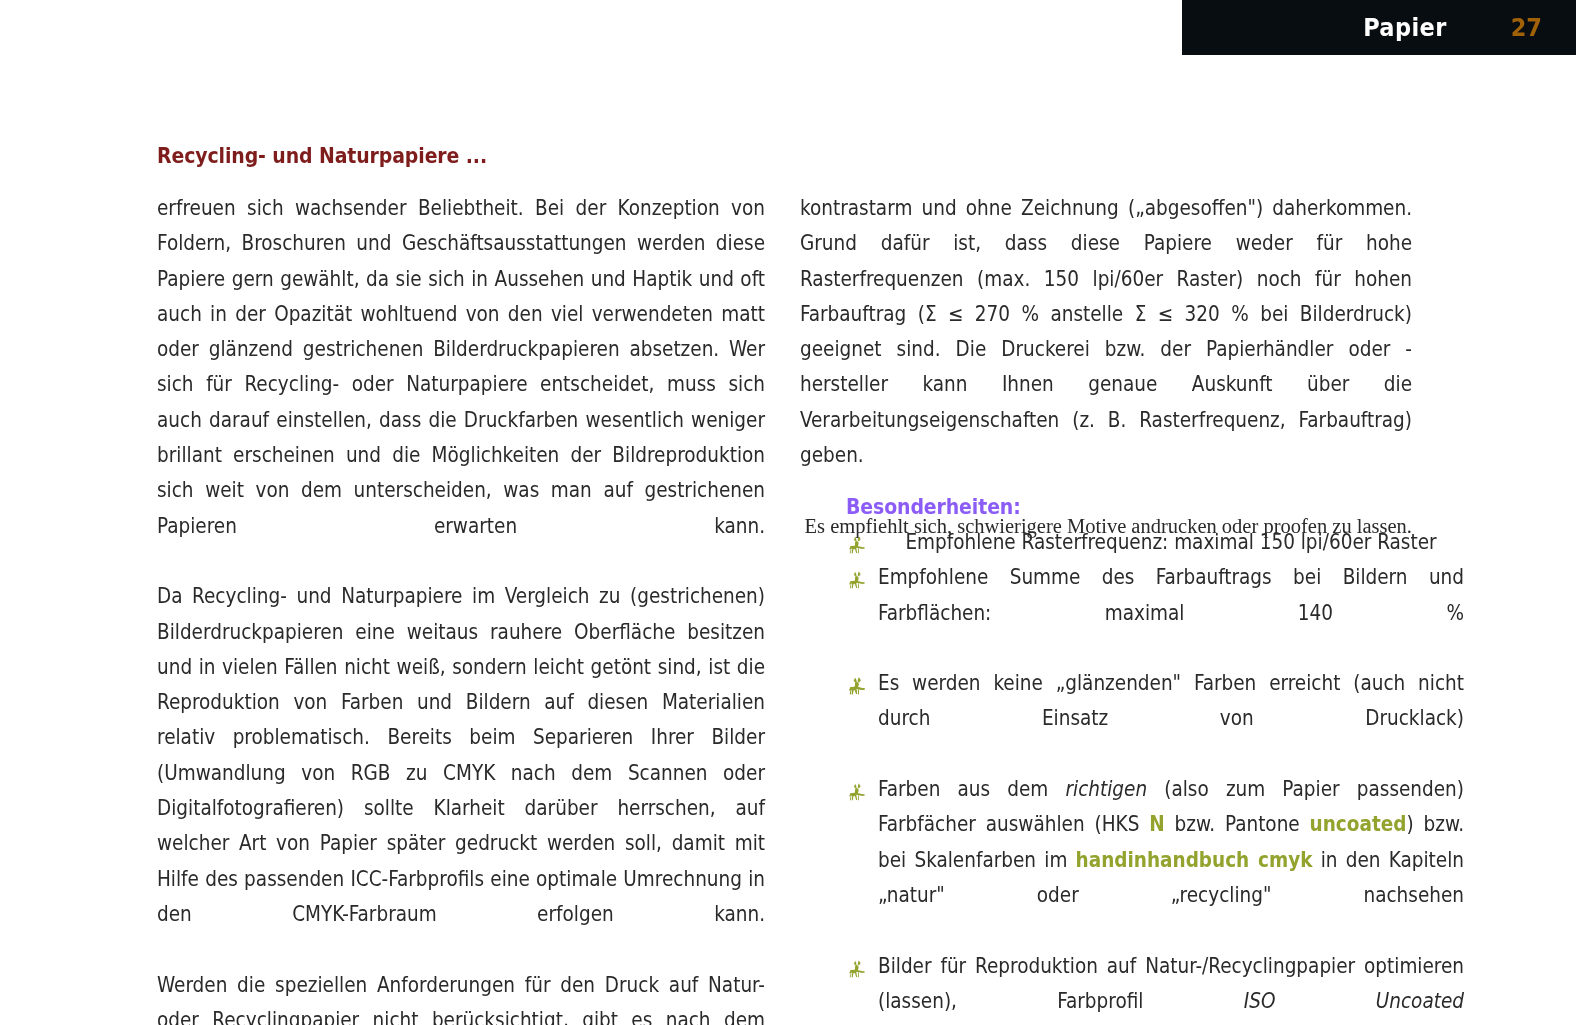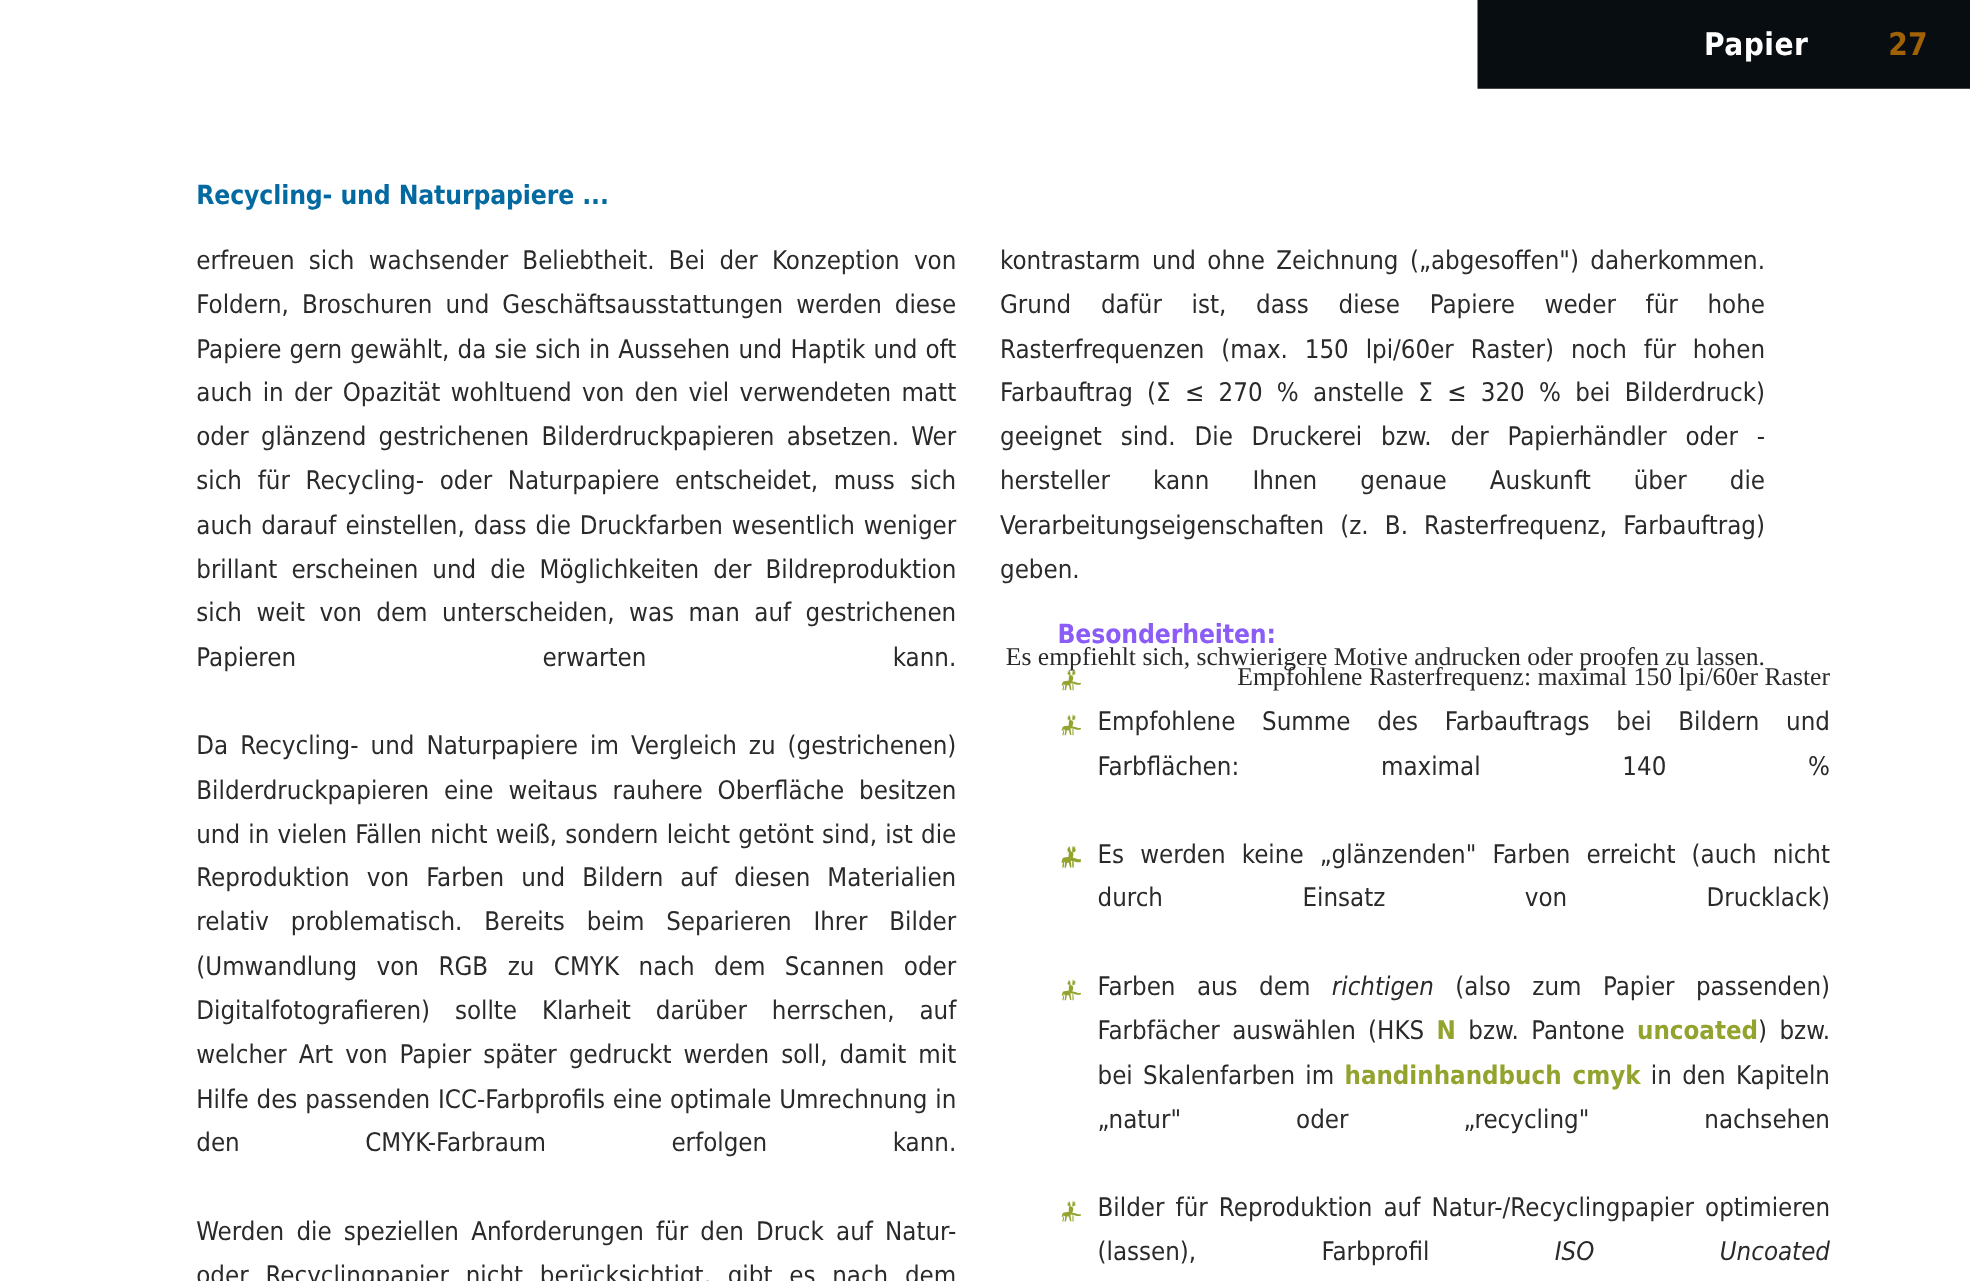--- a/index.html
+++ b/index.html
@@ -16,21 +16,21 @@
     font-family: "Liberation Sans", sans-serif;
     color: #1b1b1b;
   }
 
   
   .running-head {
     position: absolute;
     top: 0;
     left: 1182px;
     right: 0;
-    height: 71px;
+    height: 55px;
     background: #080d11;
     display: flex;
     align-items: center;
     justify-content: flex-end;
   }
   .running-head .rh-title {
     color: #ffffff;
     font-weight: bold;
     font-size: 25px;
     letter-spacing: 0.4px;
@@ -47,21 +47,21 @@
 
   
   .page-title {
     position: absolute;
     left: 157px;
     top: 130px;
     font-size: 21px;
     font-weight: bold;
     letter-spacing: -0.1px;
     font-family: "DejaVu Sans Condensed", "Liberation Sans", sans-serif;
-    color: #0369a1;
+    color: #7f1d1d;
   }
 
   .column {
     position: absolute;
     top: 191px;
     font-size: 20.5px;
     line-height: 35.3px;
     color: #2a2a2a;
     font-family: "DejaVu Sans Condensed", "Liberation Sans", sans-serif;
     font-weight: 300;
@@ -112,21 +112,21 @@
     line-height: 35.3px;
     font-weight: 300;
     color: #2a2a2a;
     text-align: justify;
   }
   .bullet-item::after {
     content: "";
     display: inline-block;
     width: 100%;
   }
-  .bullet-item.ragged { text-align: right; font-family: Liberation Serif, serif; }
+  .bullet-item.ragged { text-align: center; }
   .bullet-item.ragged::after { content: none; }
 
   .deer-icon {
     position: absolute;
     left: 0;
     top: 8px;
     width: 22px;
     height: 22px;
     display: block;
   }

